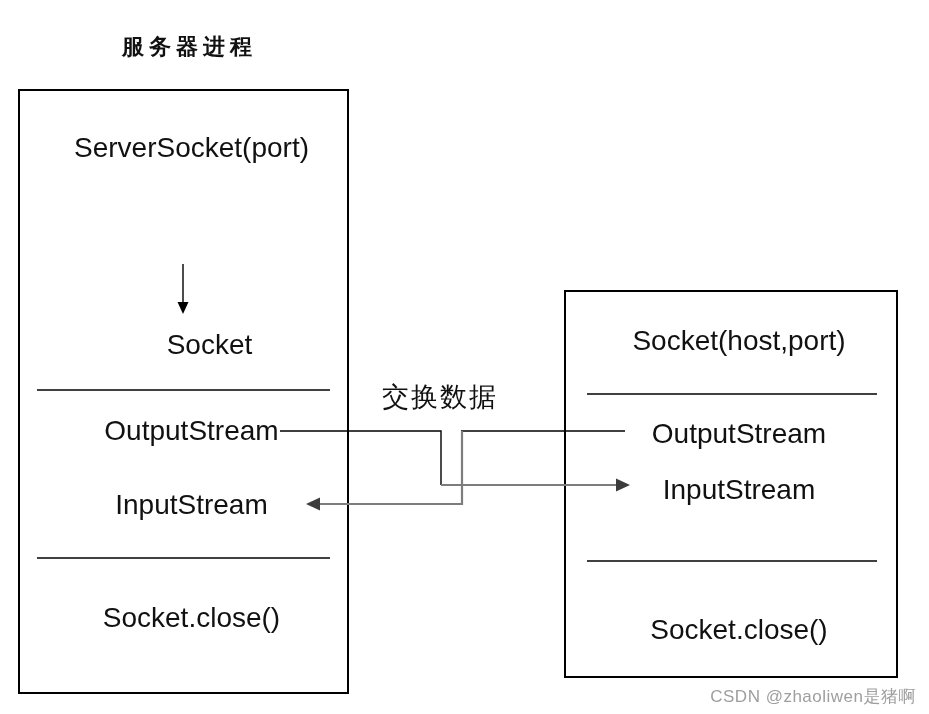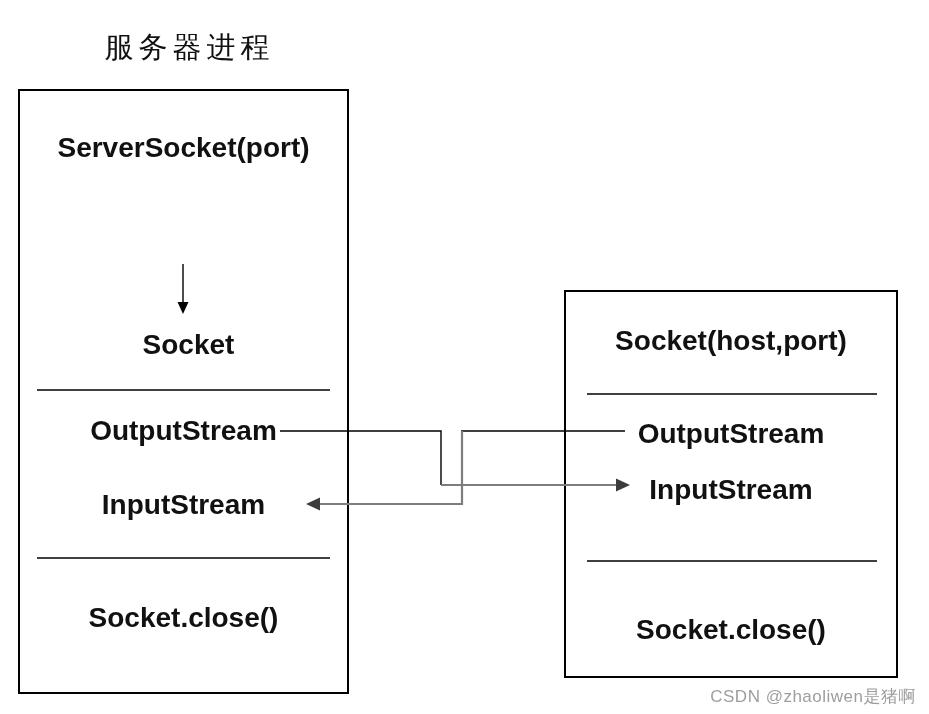--- a/index.html
+++ b/index.html
@@ -1,40 +1,41 @@
 <!DOCTYPE html>
 <html><head>
 <meta charset="utf-8">
 <style>
   html,body{margin:0;padding:0;background:#ffffff;}
   .stage{
     position:relative;width:929px;height:714px;background:#ffffff;
     font-family:"Liberation Sans",sans-serif;color:#111111;overflow:hidden;
   }
   .t{position:absolute;text-align:center;white-space:nowrap;}
-  .code{font-size:28px;line-height:34px;font-weight:700;}
-  .cn-title{font-size:29px;line-height:38px;letter-spacing:5px;font-weight:400;}
+  .code{font-size:28px;line-height:34px;font-weight:400;padding-left:8px;}
+  .cn-title{font-size:22px;line-height:38px;letter-spacing:5px;font-weight:700;}
   .cn-label{font-size:27px;line-height:32px;letter-spacing:2px;font-weight:400;}
   .box{position:absolute;border:2px solid #000000;background:transparent;box-sizing:border-box;}
   .overlay{position:absolute;left:0;top:0;pointer-events:none;}
   .watermark{
     position:absolute;right:13px;top:687px;font-size:17px;line-height:20px;
     color:#9e9e9e;letter-spacing:0.5px;white-space:nowrap;text-align:left;
   }
 </style>
 </head>
 <body>
 
 <div class="stage">
 
   <div class="t cn-title" style="left:24px;top:28px;width:331px;">服务器进程</div>
+  <div class="t cn-label" style="left:340px;top:381px;width:200px;">交换数据</div>
 
   <div class="box" style="left:18px;top:89px;width:331px;height:605px;"></div>
   <div class="t code" style="left:18px;top:131px;width:331px;">ServerSocket(port)</div>
-  <div class="t code" style="left:16px;top:328px;width:345px;">Socket</div>
+  <div class="t code" style="left:29px;top:328px;width:345px;">Socket</div>
   <div class="t code" style="left:18px;top:414px;width:331px;">OutputStream</div>
   <div class="t code" style="left:18px;top:488px;width:331px;">InputStream</div>
   <div class="t code" style="left:18px;top:601px;width:331px;">Socket.close()</div>
 
   <div class="box" style="left:564px;top:290px;width:334px;height:388px;"></div>
   <div class="t code" style="left:564px;top:324px;width:334px;">Socket(host,port)</div>
   <div class="t code" style="left:564px;top:417px;width:334px;">OutputStream</div>
   <div class="t code" style="left:564px;top:473px;width:334px;">InputStream</div>
   <div class="t code" style="left:564px;top:613px;width:334px;">Socket.close()</div>
 

